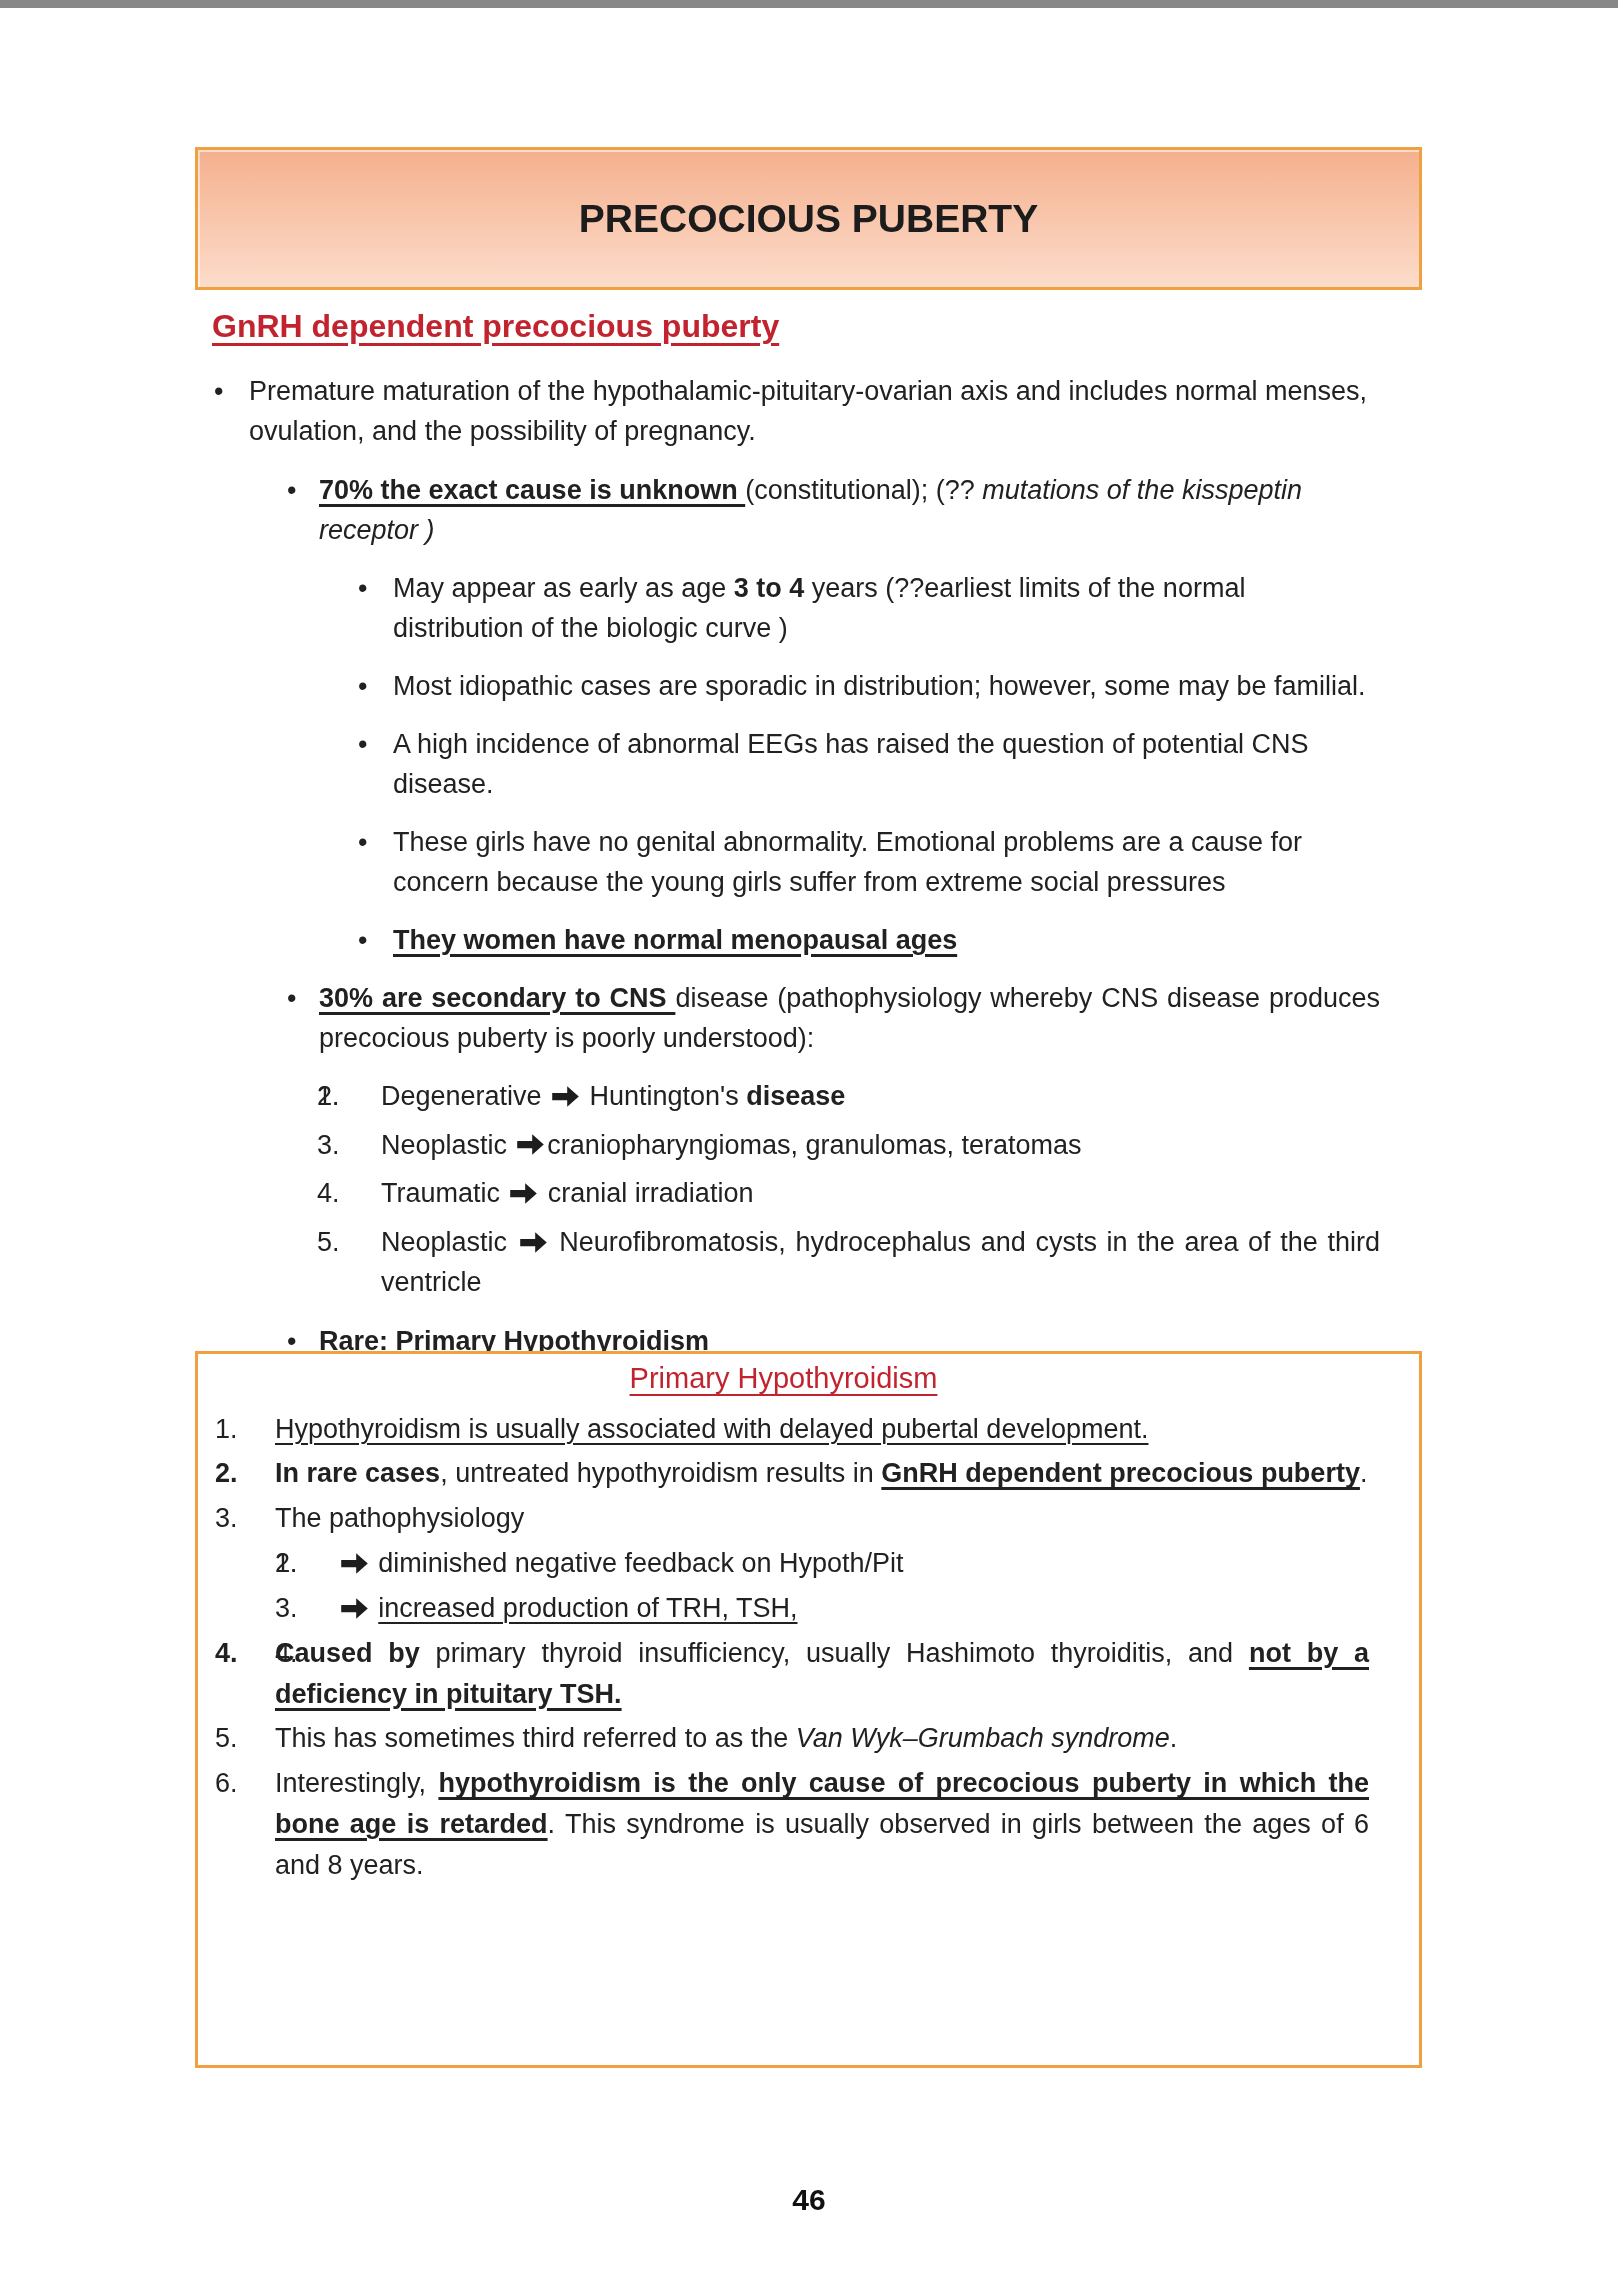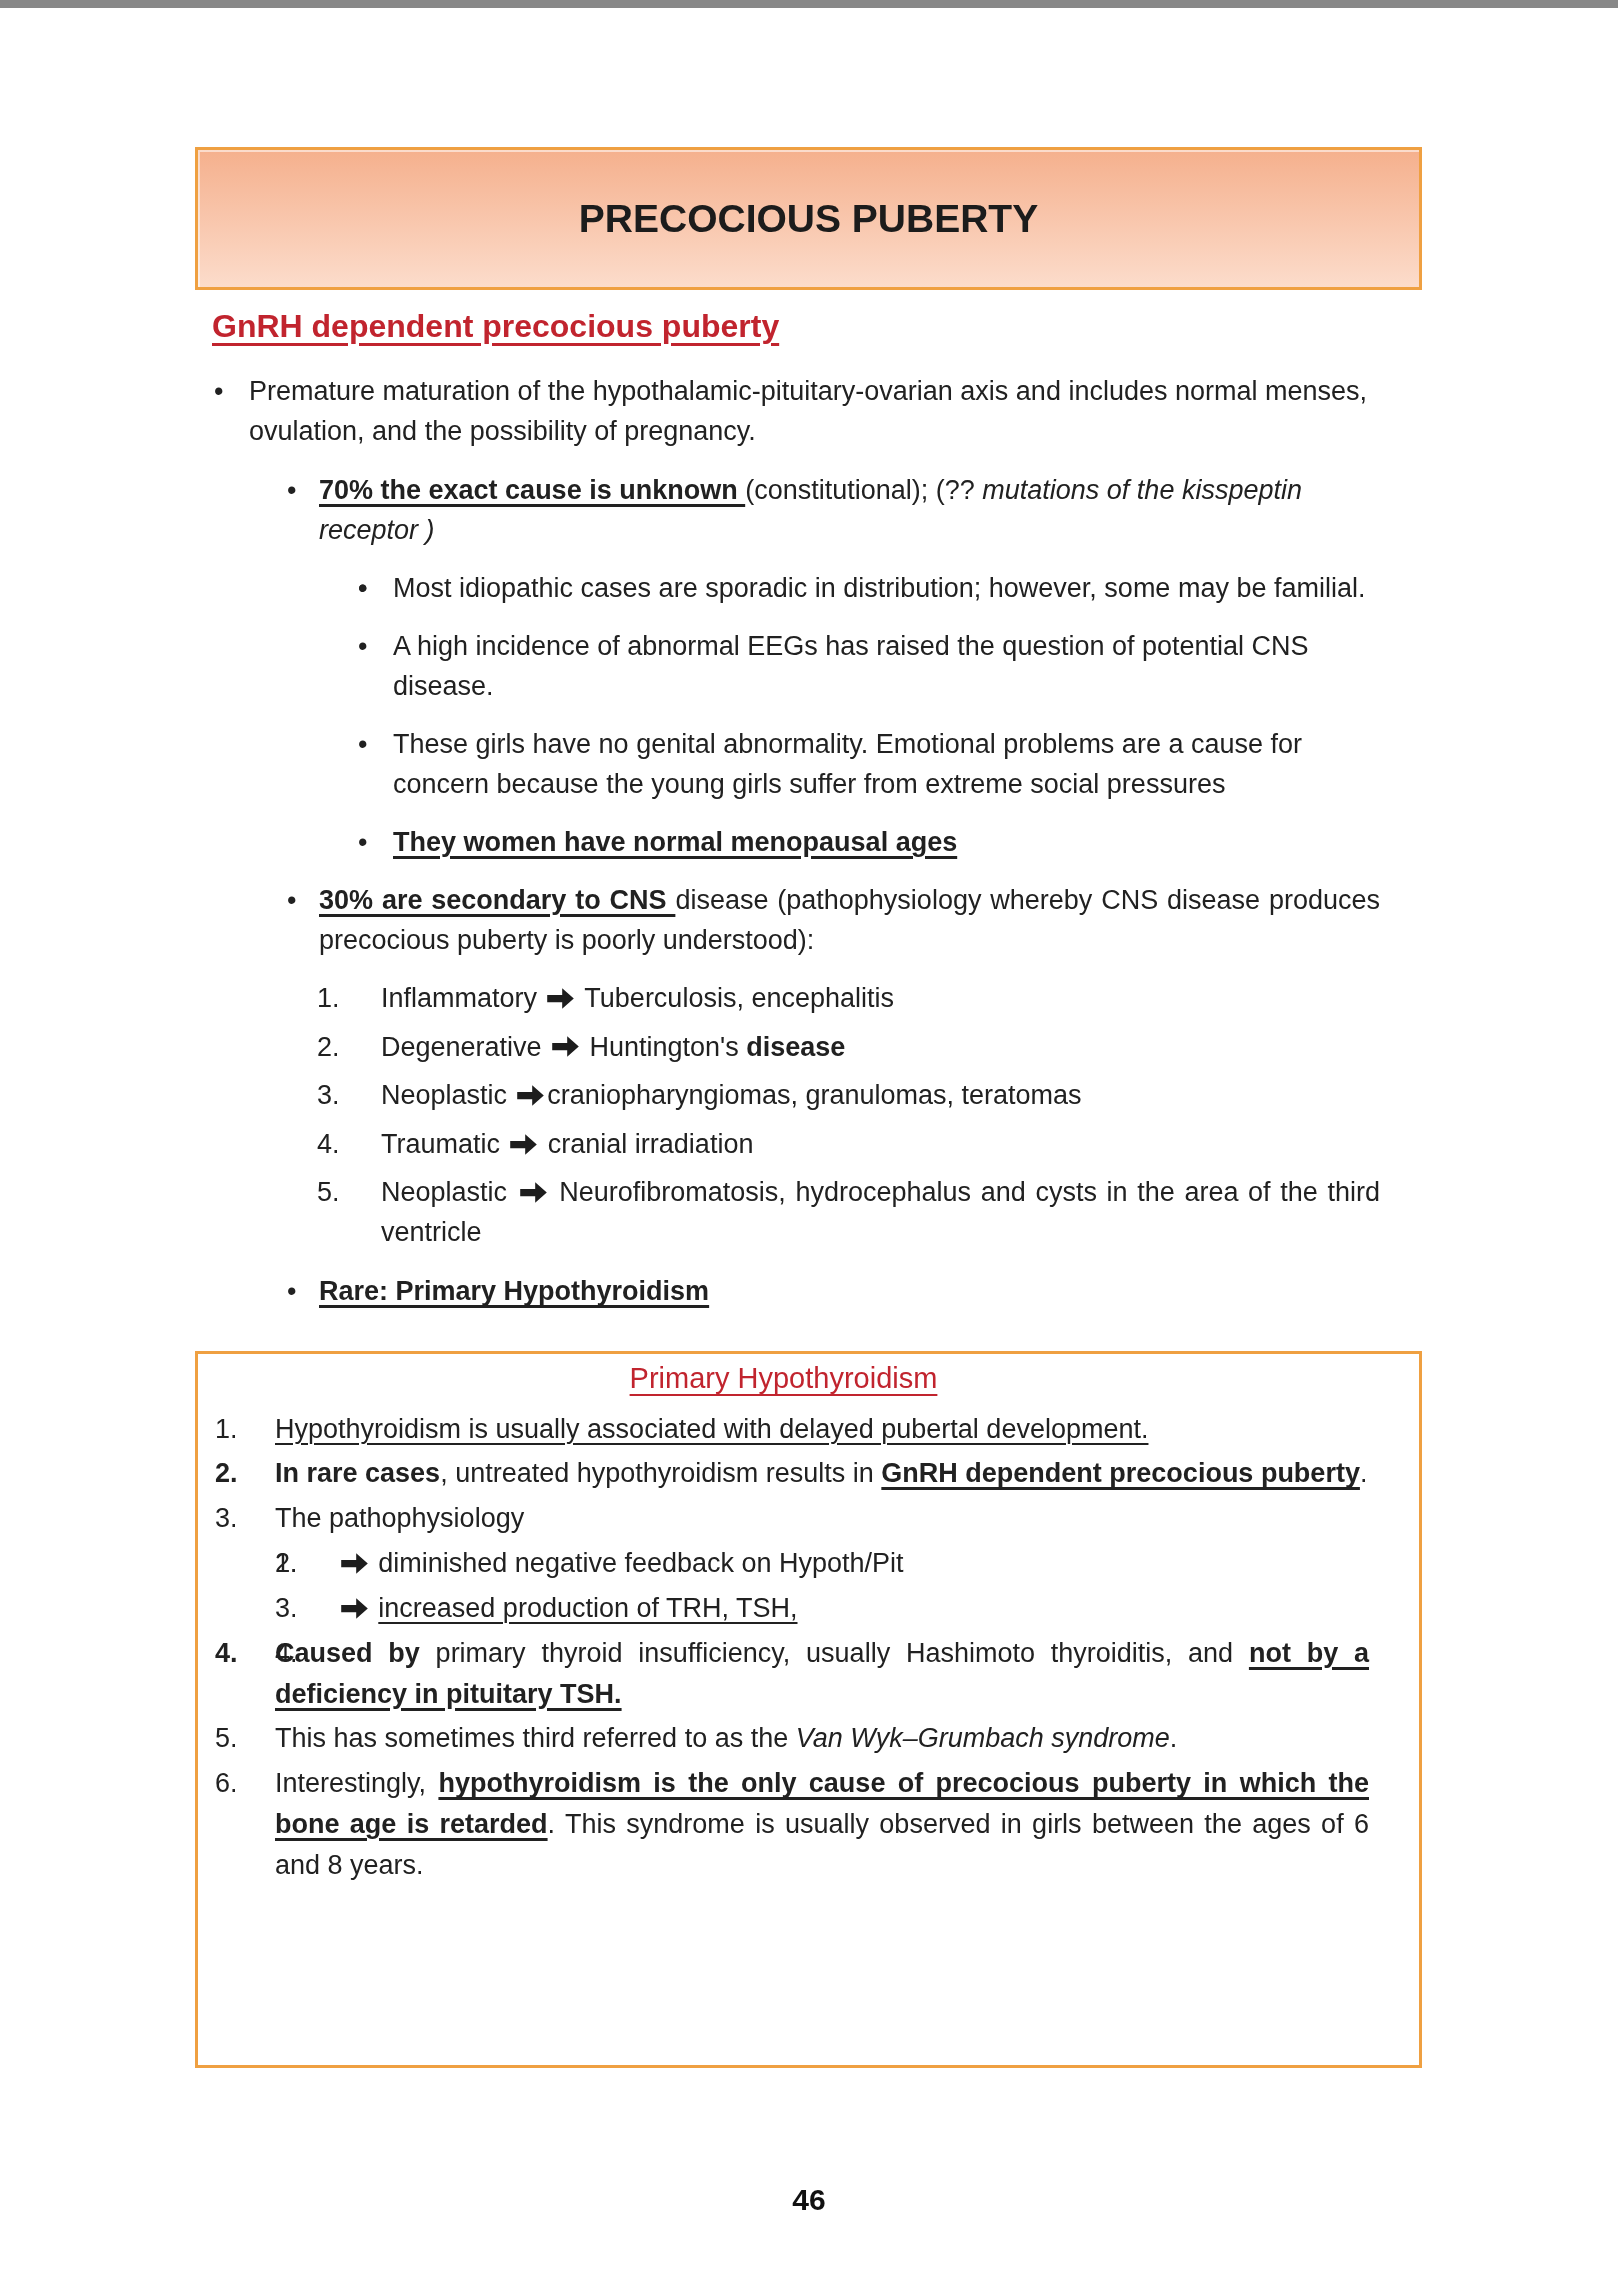--- a/index.html
+++ b/index.html
@@ -86,20 +86,21 @@
       <div class="item li1">
         <span class="mk">•</span>
         <span class="tx"><span>Premature maturation of the hypothalamic-pituitary-ovarian axis and includes normal menses, ovulation, and the possibility of pregnancy.</span></span>
       </div>
       <div class="item li2">
         <span class="mk">•</span>
         <span class="tx"><span class="b u">70% the exact cause is unknown </span><span>(constitutional); (?? </span><span class="i">mutations of the kisspeptin receptor )</span></span>
       </div>
       <div class="item li3">
         <span class="mk">•</span>
+        <span class="tx"><span>May appear as early as age </span><span class="b">3 to 4</span><span> years (??earliest limits of the normal distribution of the biologic curve )</span></span>
       </div>
       <div class="item li3">
         <span class="mk">•</span>
         <span class="tx"><span>Most idiopathic cases are sporadic in distribution; however, some may be familial.</span></span>
       </div>
       <div class="item li3">
         <span class="mk">•</span>
         <span class="tx"><span>A high incidence of abnormal EEGs has raised the question of potential CNS disease.</span></span>
       </div>
       <div class="item li3">
@@ -109,23 +110,20 @@
       <div class="item li3">
         <span class="mk">•</span>
         <span class="tx"><span class="b u">They women have normal menopausal ages</span></span>
       </div>
       <div class="item li2 justify">
         <span class="mk">•</span>
         <span class="tx"><span class="b u">30% are secondary to CNS </span><span>disease (pathophysiology whereby CNS disease produces precocious puberty is poorly understood):</span></span>
       </div>
       <div class="item num1">
         <span class="mk">1.</span>
-        <span class="tx"><span>Inflammatory </span><svg class="arrow-icon" width="29" height="25" viewBox="0 0 24 20">
-            <path d="M1 7h12.4V1.6L23 10l-9.6 8.4V13H1z" fill="#1d1d1d"></path>
-          </svg><span> Tuberculosis, encephalitis</span></span>
       </div>
       <div class="item num1">
         <span class="mk">2.</span>
         <span class="tx"><span>Degenerative </span><svg class="arrow-icon" width="29" height="25" viewBox="0 0 24 20">
             <path d="M1 7h12.4V1.6L23 10l-9.6 8.4V13H1z" fill="#1d1d1d"></path>
           </svg><span> Huntington's </span><span class="b">disease</span></span>
       </div>
       <div class="item num1">
         <span class="mk">3.</span>
         <span class="tx"><span>Neoplastic </span><svg class="arrow-icon" width="29" height="25" viewBox="0 0 24 20">

